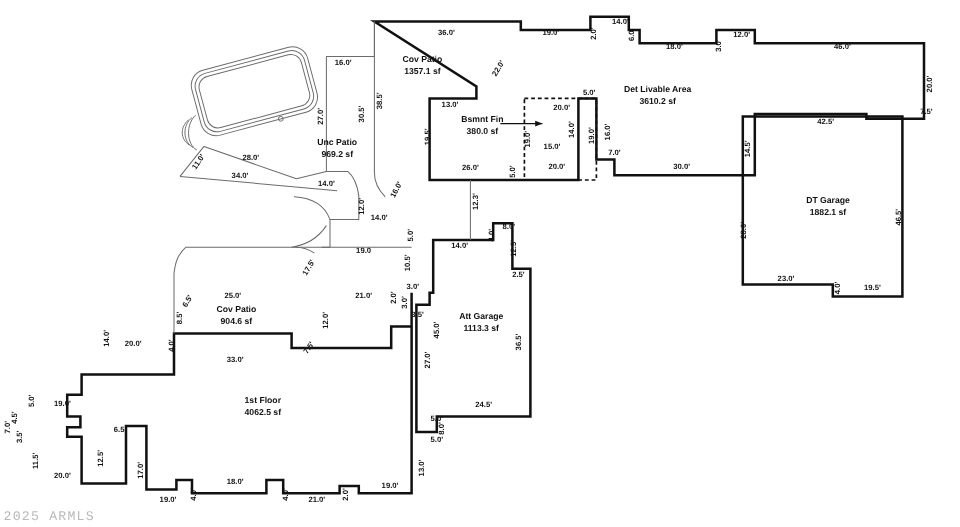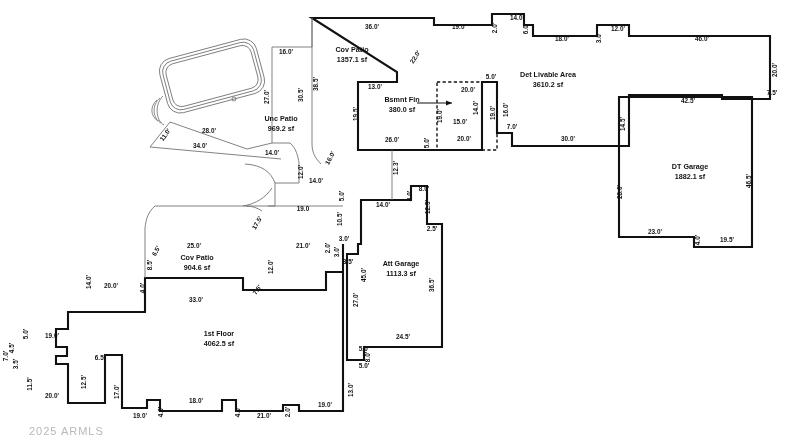--- a/index.html
+++ b/index.html
@@ -2,22 +2,22 @@
 <html><head>
 <meta charset="utf-8">
 <style>
   html,body{margin:0;padding:0;background:#ffffff;}
   body{width:800px;height:439px;overflow:hidden;
        font-family:"Liberation Sans",sans-serif;color:#000;}
   #plan{position:relative;width:800px;height:439px;background:#fff;}
   svg{position:absolute;top:0;left:0;}
   .dimtxt{font-family:"Liberation Sans",sans-serif;font-size:6.4px;font-weight:bold;fill:#111;}
   .arealbl{font-family:"Liberation Sans",sans-serif;font-size:7.2px;font-weight:bold;fill:#111;}
-  .wm{position:absolute;left:3px;bottom:2px;font-family:Liberation Sans, sans-serif;
-      font-size:11px;color:#b9b9b9;letter-spacing:1px;margin-left:26px;}
+  .wm{position:absolute;left:3px;bottom:2px;font-family:Liberation Mono, monospace;
+      font-size:11px;color:#b9b9b9;letter-spacing:1px;}
 </style>
 </head>
 <body>
 
 <div id="plan">
 
   <svg width="800" height="439" viewBox="0 0 800 439">
 
     <g fill="none" stroke="#111" stroke-width="2.1" stroke-linejoin="miter" stroke-linecap="square">
 

